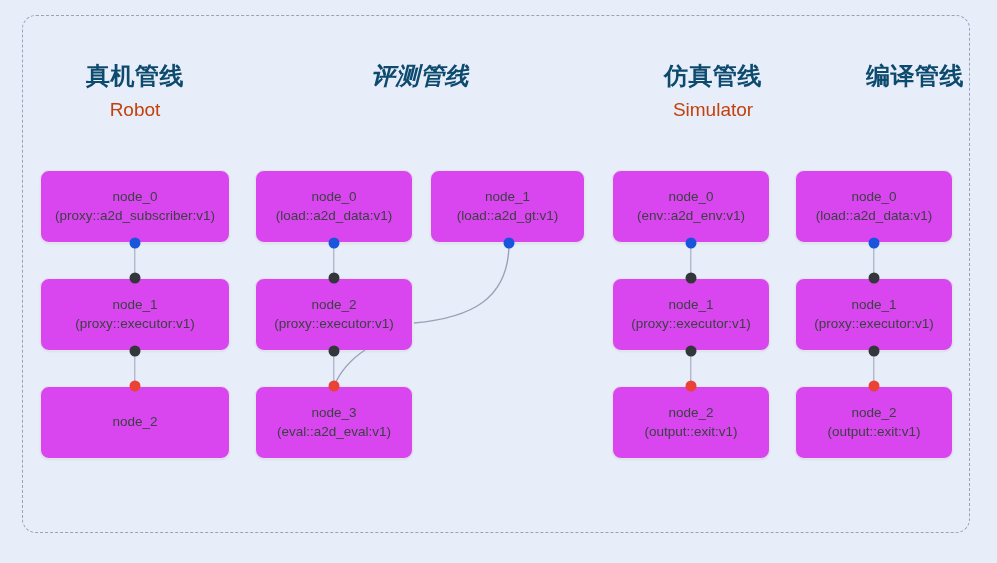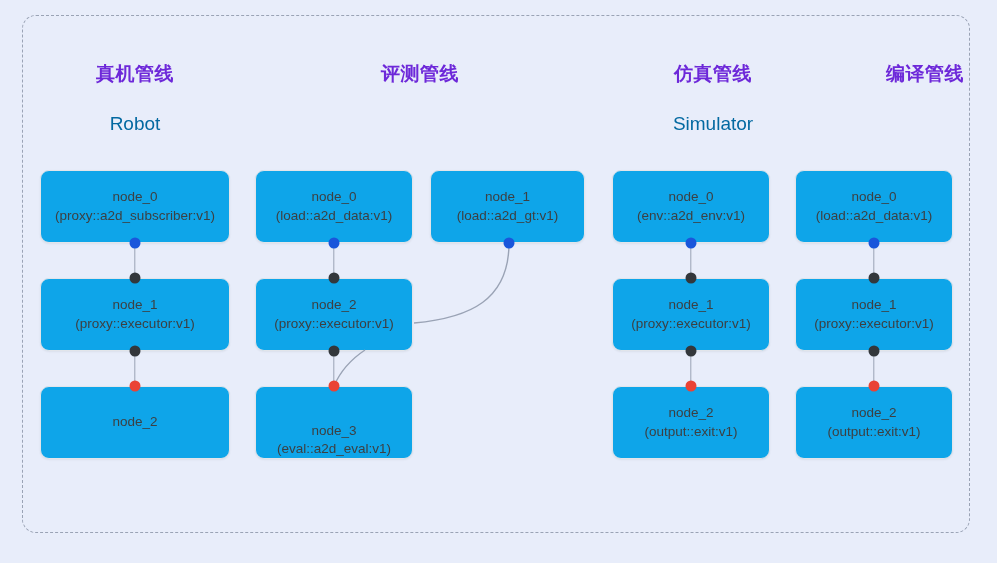--- a/index.html
+++ b/index.html
@@ -35,39 +35,39 @@
     background: transparent;
   }
 
   
   .col-head {
     position: absolute;
     text-align: center;
     pointer-events: none;
   }
   .col-head .cn {
-    font-size: 19px;
+    font-size: 24px;
     font-weight: 700;
-    color: #6d28d9;
+    color: #0c4a6e;
     letter-spacing: 0.5px;
     line-height: 1;
   }
   .col-head .en {
-    margin-top: 31px;
+    margin-top: 12px;
     font-size: 19px;
     font-weight: 400;
-    color: #0369a1;
+    color: #c2410c;
     line-height: 1;
   }
 
   
   .node {
     position: absolute;
     box-sizing: border-box;
-    background: #0ea5e9;
+    background: #d946ef;
     border: 1px solid #e2e5ea;
     border-radius: 9px;
     box-shadow: 0 1px 2px rgba(60,64,67,0.08);
     display: flex;
     flex-direction: column;
     align-items: center;
     justify-content: center;
     text-align: center;
   }
   .node .nm {
@@ -117,21 +117,21 @@
 
 <div id="canvas">
 
   <div id="group-frame"></div>
 
   <div class="col-head" style="left:45px; top:64px; width:180px;">
     <div class="cn">真机管线</div>
     <div class="en">Robot</div>
   </div>
 
-  <div class="col-head" style="left:330px; top:64px; width:180px;">
+  <div class="col-head" style="left:330px; top:64px; width:180px;font-style:italic;">
     <div class="cn">评测管线</div>
   </div>
 
   <div class="col-head" style="left:623px; top:64px; width:180px;">
     <div class="cn">仿真管线</div>
     <div class="en">Simulator</div>
   </div>
 
   <div class="col-head" style="left:784px; top:64px; width:180px;text-align:right;">
     <div class="cn">编译管线</div>
@@ -187,21 +187,21 @@
   <div class="dot blue" style="left:509px; top:243px;"></div>
 
   <div class="dot black" style="left:334px; top:278px;"></div>
   <div class="node" style="left:255px; top:278px; width:158px; height:73px;">
     <div class="nm">node_2</div>
     <div class="sig">(proxy::executor:v1)</div>
   </div>
   <div class="dot black" style="left:334px; top:351px;"></div>
   <div class="dot red" style="left:334px; top:386px;"></div>
 
-  <div class="node" style="left:255px; top:386px; width:158px; height:73px;justify-content:flex-end;">
+  <div class="node" style="left:255px; top:386px; width:158px; height:73px;">
     <div class="nm">node_3</div>
     <div class="sig">(eval::a2d_eval:v1)</div>
   </div>
 
   <div class="node" style="left:612px; top:170px; width:158px; height:73px;">
     <div class="nm">node_0</div>
     <div class="sig">(env::a2d_env:v1)</div>
   </div>
   <div class="dot blue" style="left:691px; top:243px;"></div>
   <div class="dot black" style="left:691px; top:278px;"></div>

